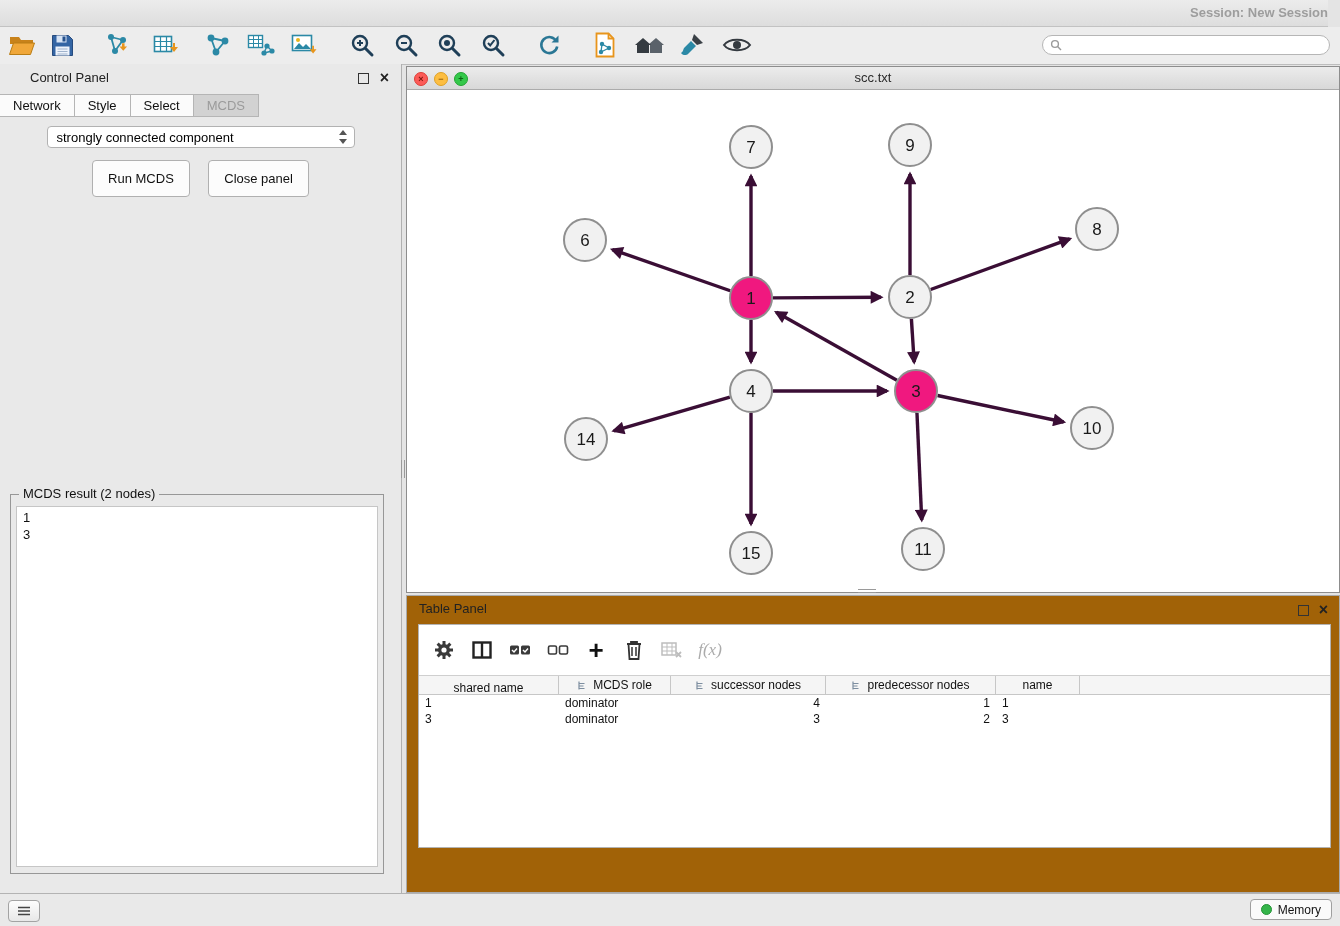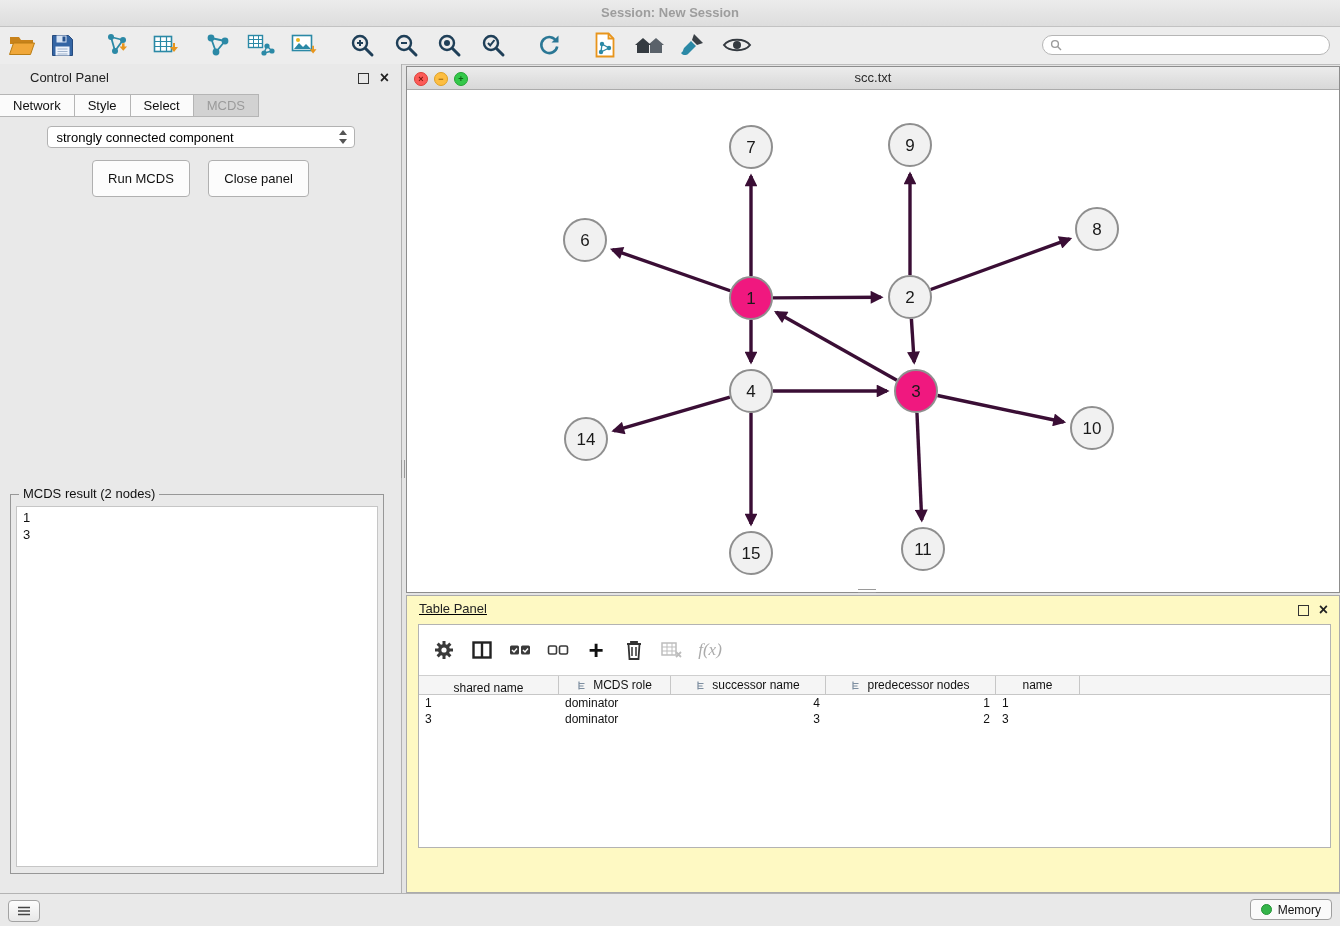--- a/index.html
+++ b/index.html
@@ -2,23 +2,23 @@
 <html><head>
 <meta charset="utf-8">
 <style>
   html,body{margin:0;padding:0;}
   body{
     width:1340px;height:926px;position:relative;overflow:hidden;
     font-family:"Liberation Sans",sans-serif;background:#e4e4e4;
     -webkit-font-smoothing:antialiased;
   }
   
-  .titlebar{position:absolute;left:0;top:0;right:0;height:26px;
+  .titlebar{position:absolute;left:0;top:0;right:12px;height:26px;
     background:linear-gradient(#ececec,#dddddd);border-bottom:1px solid #c2c2c2;
-    text-align:center;line-height:26px;font-size:13px;color:#9d9d9d;font-weight:600;}
+    text-align:right;line-height:26px;font-size:13px;color:#9d9d9d;font-weight:600;}
   
   .toolbar{position:absolute;left:0;top:27px;right:0;height:37px;
     background:#ededed;border-bottom:1px solid #bdbdbd;}
   .tbtn{position:absolute;top:2px;width:34px;height:32px;display:flex;
     align-items:center;justify-content:center;border-radius:4px;cursor:default;}
   .searchbox{position:absolute;right:10px;top:8px;width:288px;height:20px;
     background:#fff;border:1px solid #b6b6b6;border-radius:11px;
     display:flex;align-items:center;padding-left:7px;box-sizing:border-box;}
   .searchbox input{border:none;outline:none;flex:1;font-size:12px;background:transparent;
     font-family:"Liberation Sans",sans-serif;margin-left:4px;}
@@ -59,21 +59,21 @@
     border-bottom:1px solid #ababab;position:relative;text-align:center;
     line-height:22px;font-size:13px;color:#2a2a2a;}
   .tlight{position:absolute;top:5px;width:12px;height:12px;border-radius:50%;
     font-size:9px;line-height:12px;text-align:center;font-weight:bold;}
   .tl-red{left:7px;background:#fc5b57;border:0.5px solid #dd3f38;color:#7c160f;}
   .tl-yellow{left:27px;background:#fdbe41;border:0.5px solid #dfa124;color:#96600c;}
   .tl-green{left:47px;background:#34c84a;border:0.5px solid #23a433;color:#0c6414;}
   .net-canvas{position:absolute;left:0;top:22px;width:932px;height:503px;}
   
   .table-panel{position:absolute;left:406px;top:595px;width:934px;height:298px;
-    background:#fef9c3;border:1px solid #ababab;box-sizing:border-box;text-decoration:underline;}
+    background:#a16207;border:1px solid #ababab;box-sizing:border-box;}
   .tp-header{height:26px;line-height:26px;font-size:13px;color:#222;padding-left:12px;position:relative;}
   .tp-float{right:30px;} .tp-close{right:11px;}
   .table-box{position:absolute;left:11px;right:8px;top:28px;bottom:44px;
     background:#fff;border:1px solid #b3b3b3;overflow:hidden;}
   .tb-toolbar{height:50px;display:flex;align-items:center;padding-left:12px;}
   .tb-icon{width:26px;height:26px;display:flex;align-items:center;justify-content:center;margin-right:12px;}
   .plus-glyph{font-size:26px;font-weight:bold;color:#111;line-height:22px;}
   .fx-glyph{font-family:"Liberation Serif",serif;font-style:italic;font-size:17px;color:#ababab;}
   .thead{display:flex;height:18px;background:#f5f5f5;border-top:1px solid #cfcfcf;border-bottom:1px solid #c7c7c7;}
   .thcell{display:flex;align-items:center;justify-content:center;font-size:12px;color:#111;
@@ -423,21 +423,21 @@
       <div class="thcell c1">
         <svg width="11" height="11" viewBox="0 0 11 11">
           <path d="M2 1.5v8M2 3.5h5.5M2 6h4.5M2 8.5h5.5" stroke="#7d8ea0" stroke-width="1.2" fill="none"></path>
         </svg>
         <span>MCDS role</span>
       </div>
       <div class="thcell c2">
         <svg width="11" height="11" viewBox="0 0 11 11">
           <path d="M2 1.5v8M2 3.5h5.5M2 6h4.5M2 8.5h5.5" stroke="#7d8ea0" stroke-width="1.2" fill="none"></path>
         </svg>
-        <span>successor name</span>
+        <span>successor nodes</span>
       </div>
       <div class="thcell c3">
         <svg width="11" height="11" viewBox="0 0 11 11">
           <path d="M2 1.5v8M2 3.5h5.5M2 6h4.5M2 8.5h5.5" stroke="#7d8ea0" stroke-width="1.2" fill="none"></path>
         </svg>
         <span>predecessor nodes</span>
       </div>
       <div class="thcell c4">
         <span>name</span>
       </div>

